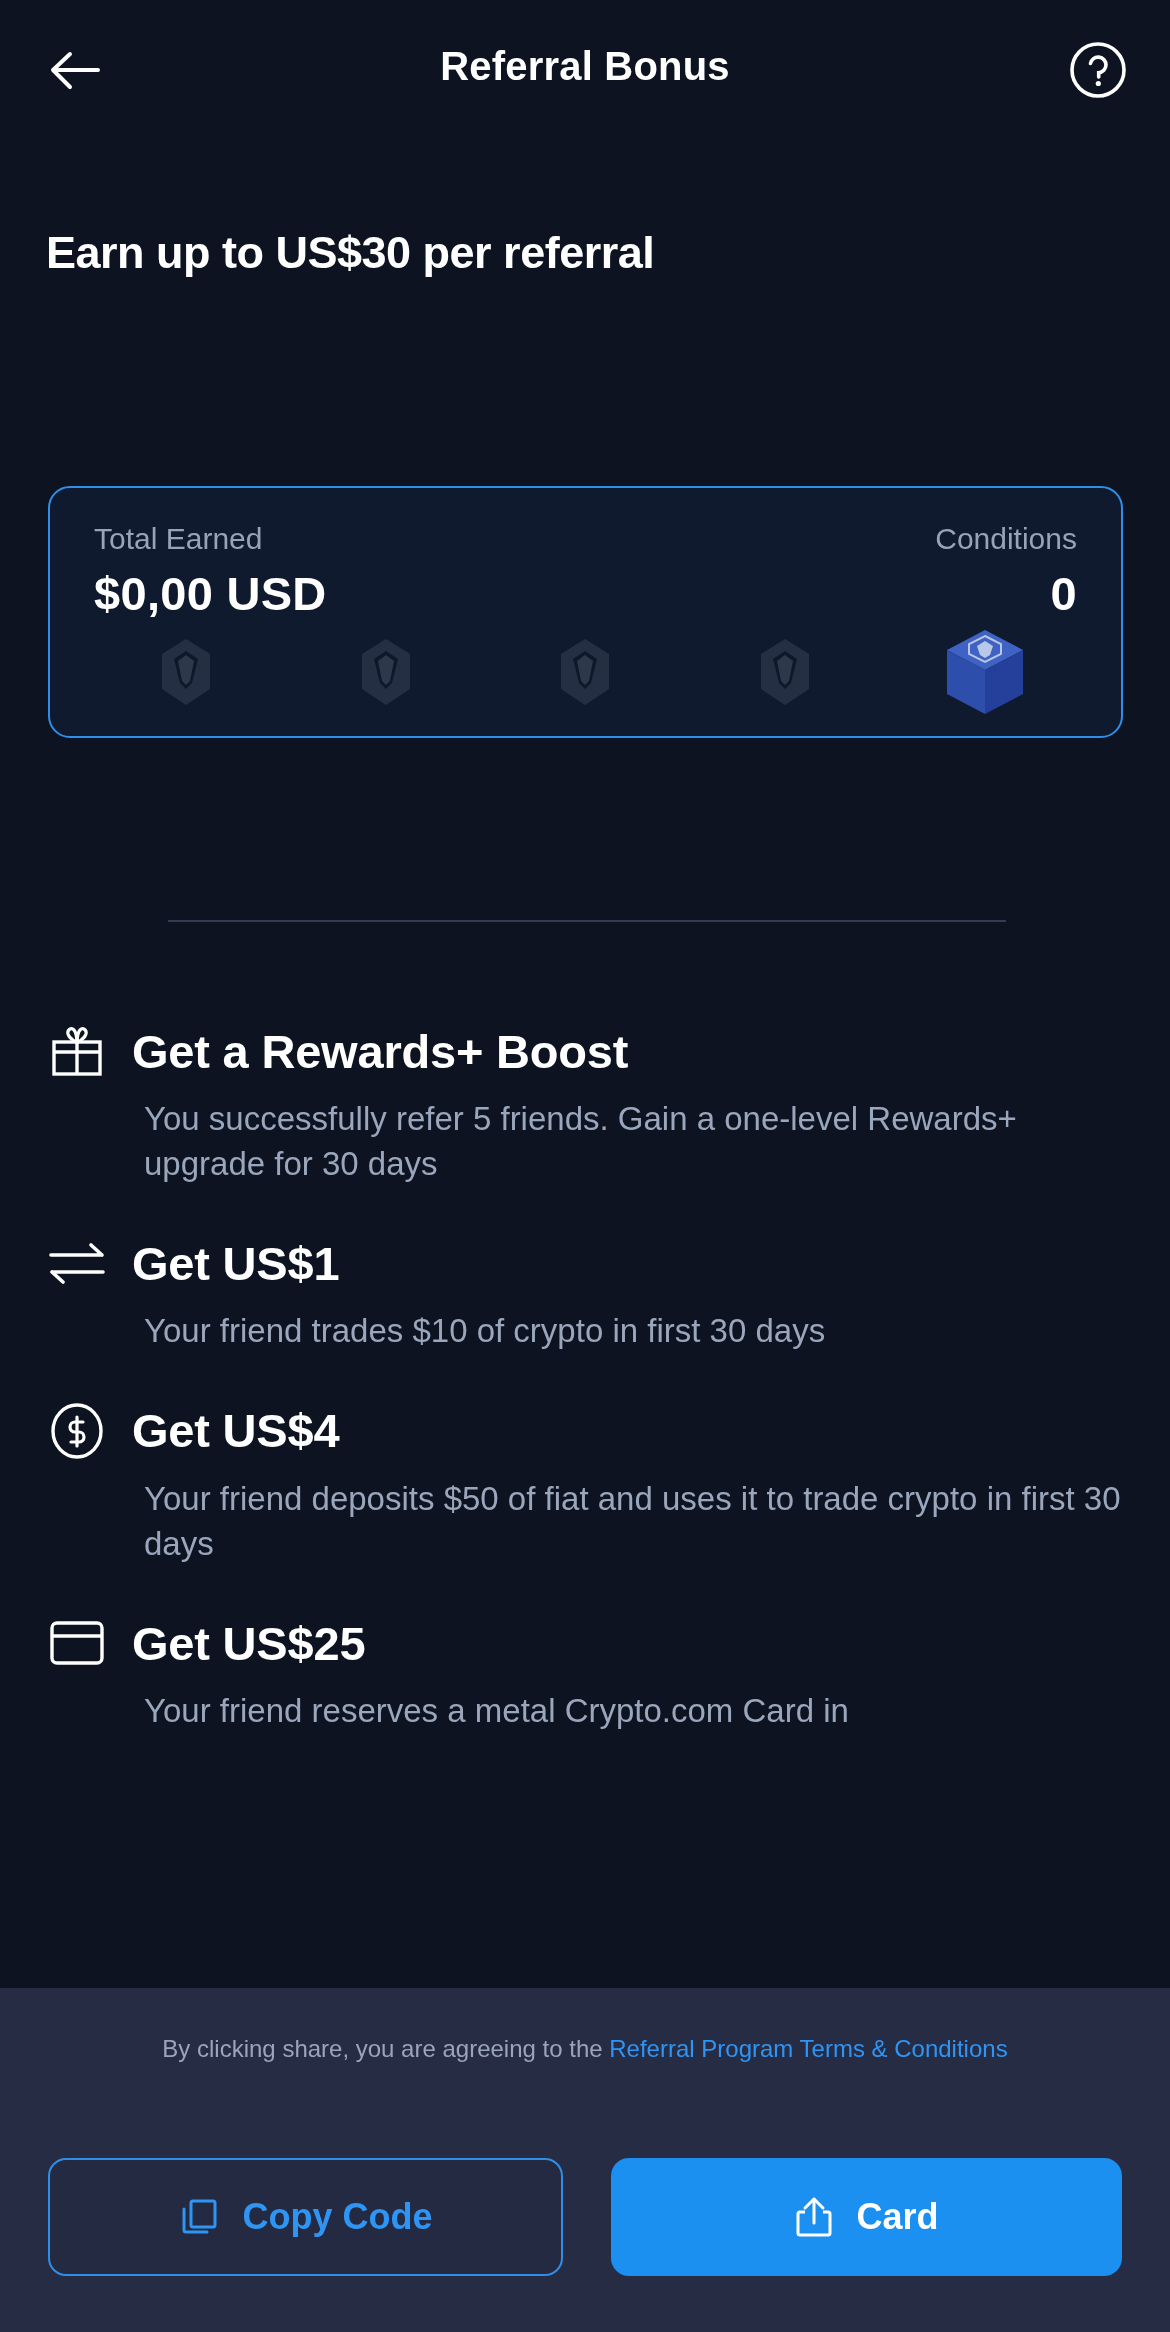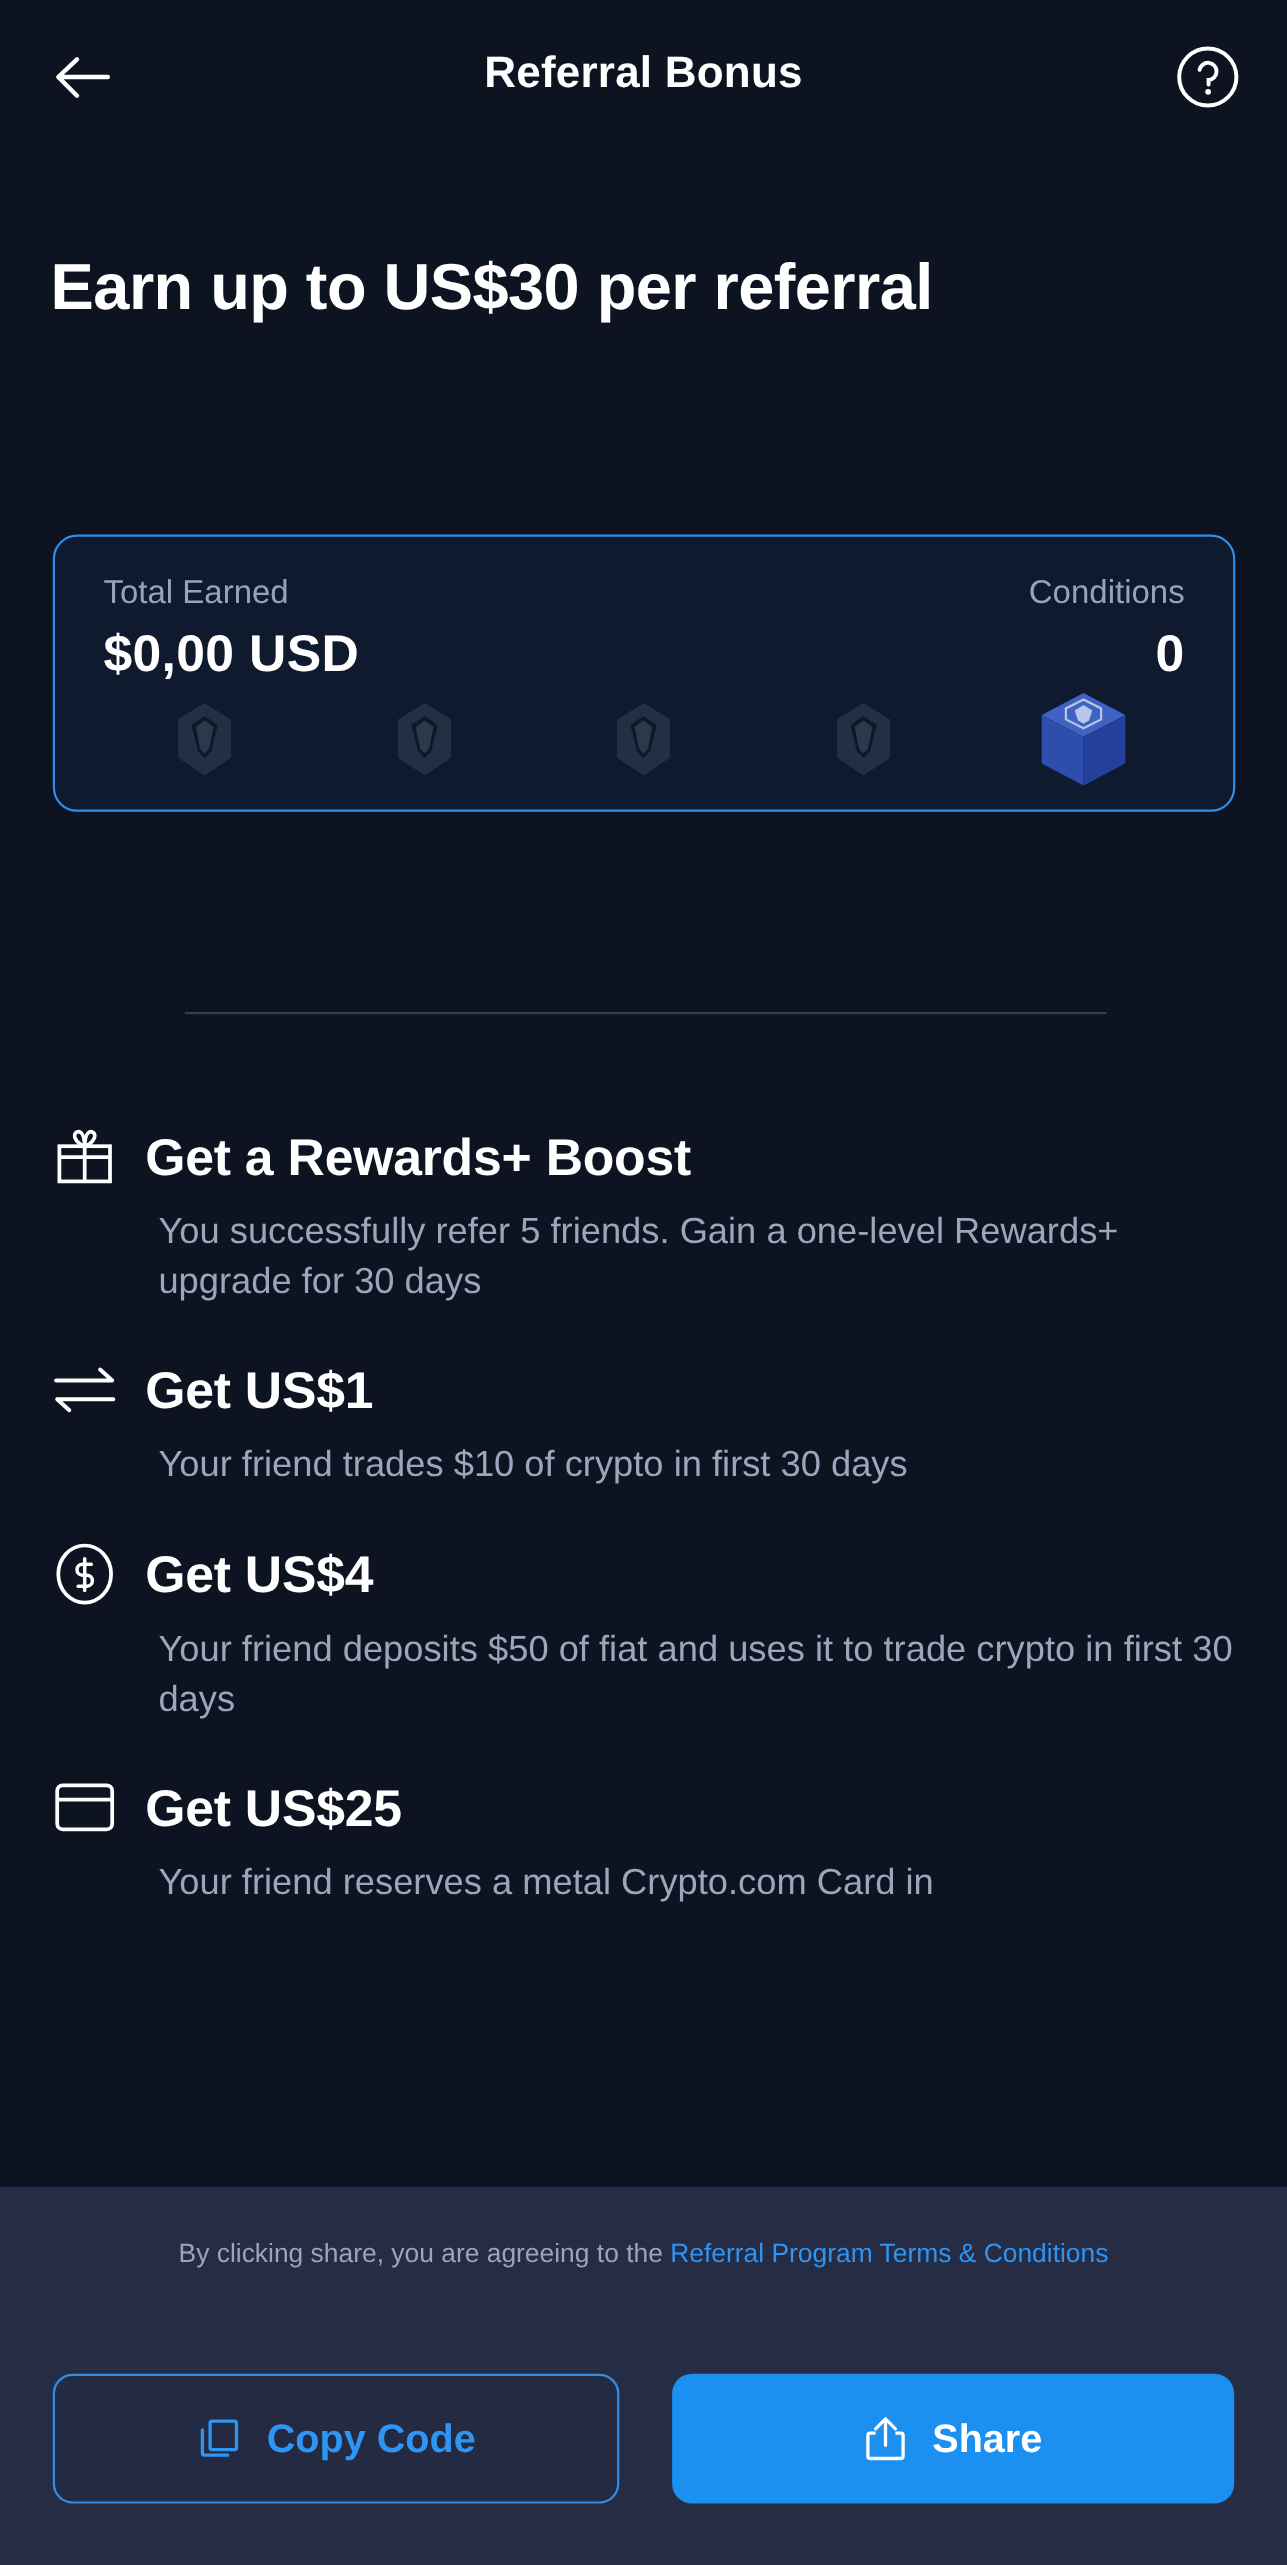--- a/index.html
+++ b/index.html
@@ -38,21 +38,21 @@
     width:64px; height:64px;
     display:flex; align-items:center; justify-content:center;
     cursor:pointer;
   }
 
   
   .hero {
     position:absolute; left:46px; top:228px;
     width:940px;
     color:#ffffff;
-    font-size:59px; font-weight:bold;
+    font-size:45px; font-weight:bold;
     line-height:1.13;
     letter-spacing:-0.5px;
   }
 
   
   .stats-card {
     position:absolute; left:48px; top:486px;
     width:1075px; height:252px;
     border:2px solid #2f8fe8;
     border-radius:22px;
@@ -304,18 +304,18 @@
           <path d="M29 36 H8 a2 2 0 0 1 -2 -2 V13" fill="none" stroke="#2f95f5" stroke-width="3" stroke-linecap="round"></path>
         </svg>
         <span>Copy Code</span>
       </div>
       <div class="btn btn-share">
         <svg width="40" height="44" viewBox="0 0 40 44">
           <path d="M11 17 H6 a2 2 0 0 0 -2 2 V38 a2 2 0 0 0 2 2 H34 a2 2 0 0 0 2 -2 V19 a2 2 0 0 0 -2 -2 H29" fill="none" stroke="#ffffff" stroke-width="3"></path>
           <line x1="20" y1="4" x2="20" y2="28" stroke="#ffffff" stroke-width="3" stroke-linecap="round"></line>
           <path d="M11 13 L20 4 L29 13" fill="none" stroke="#ffffff" stroke-width="3" stroke-linecap="round" stroke-linejoin="round"></path>
         </svg>
-        <span>Share</span>
+        <span>Card</span>
       </div>
     </div>
   </div>
 
 </div>
 
 </body></html>

